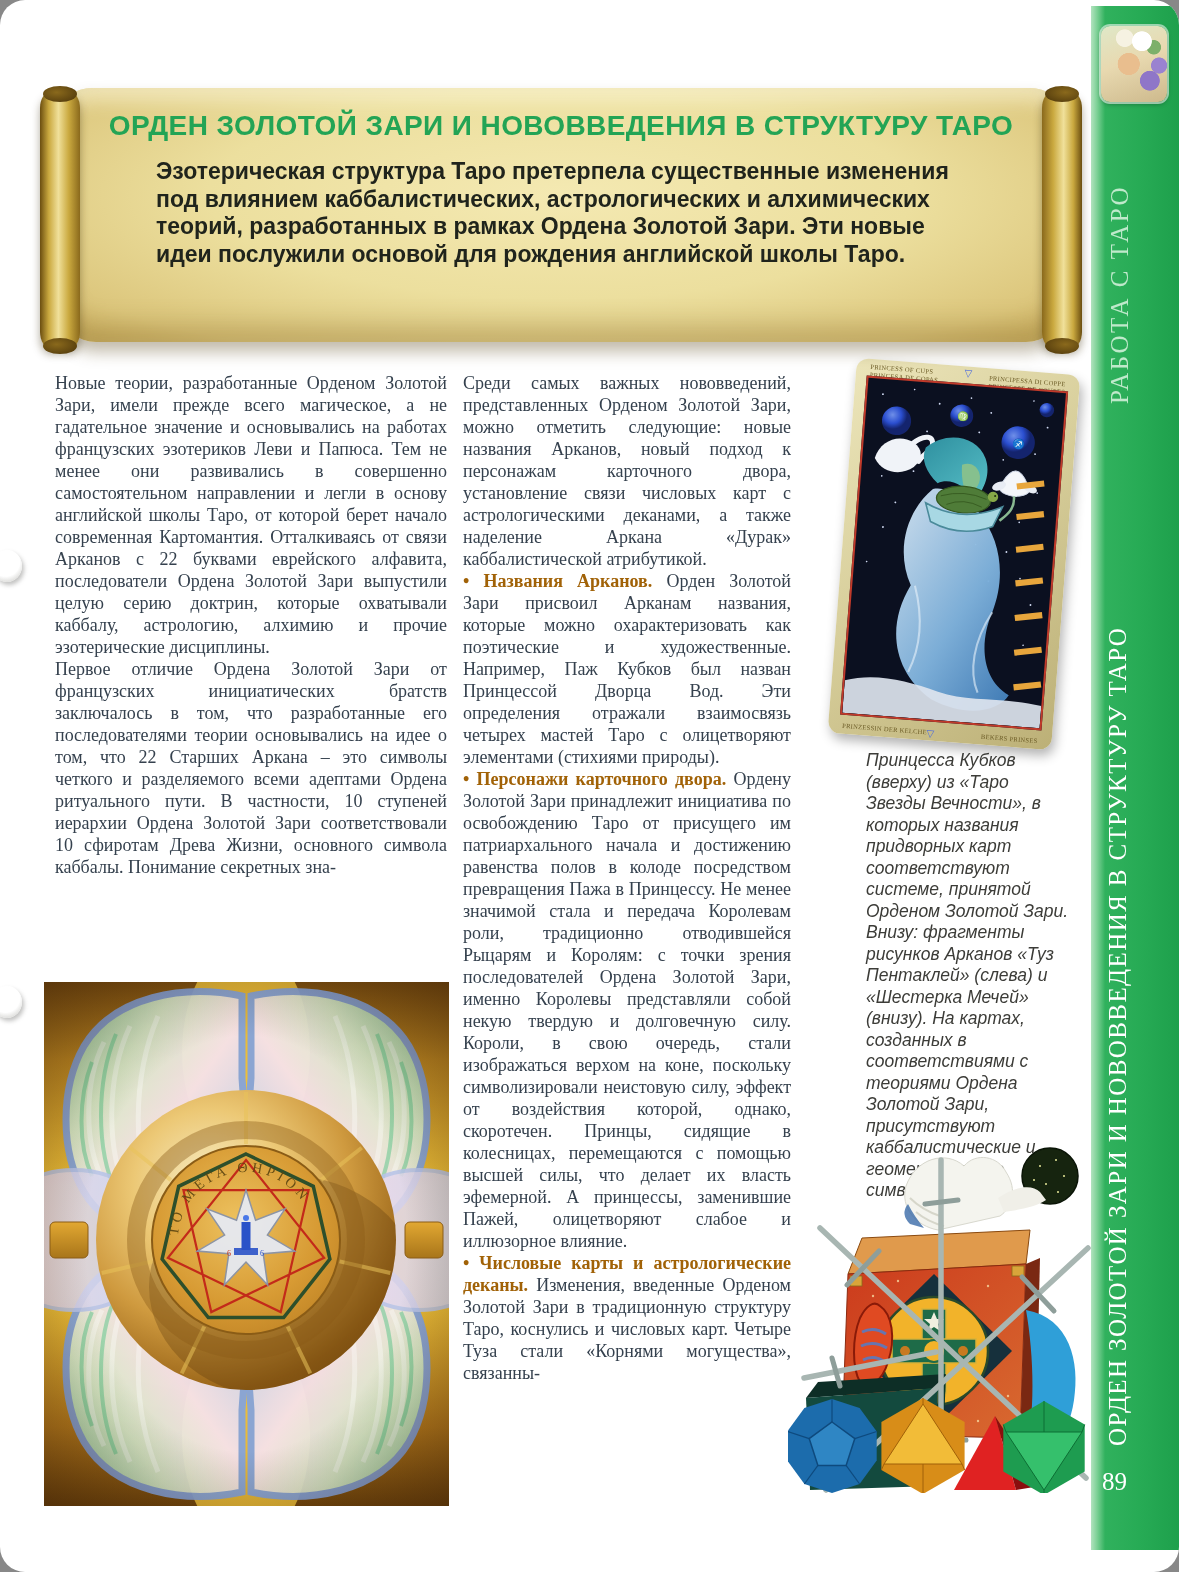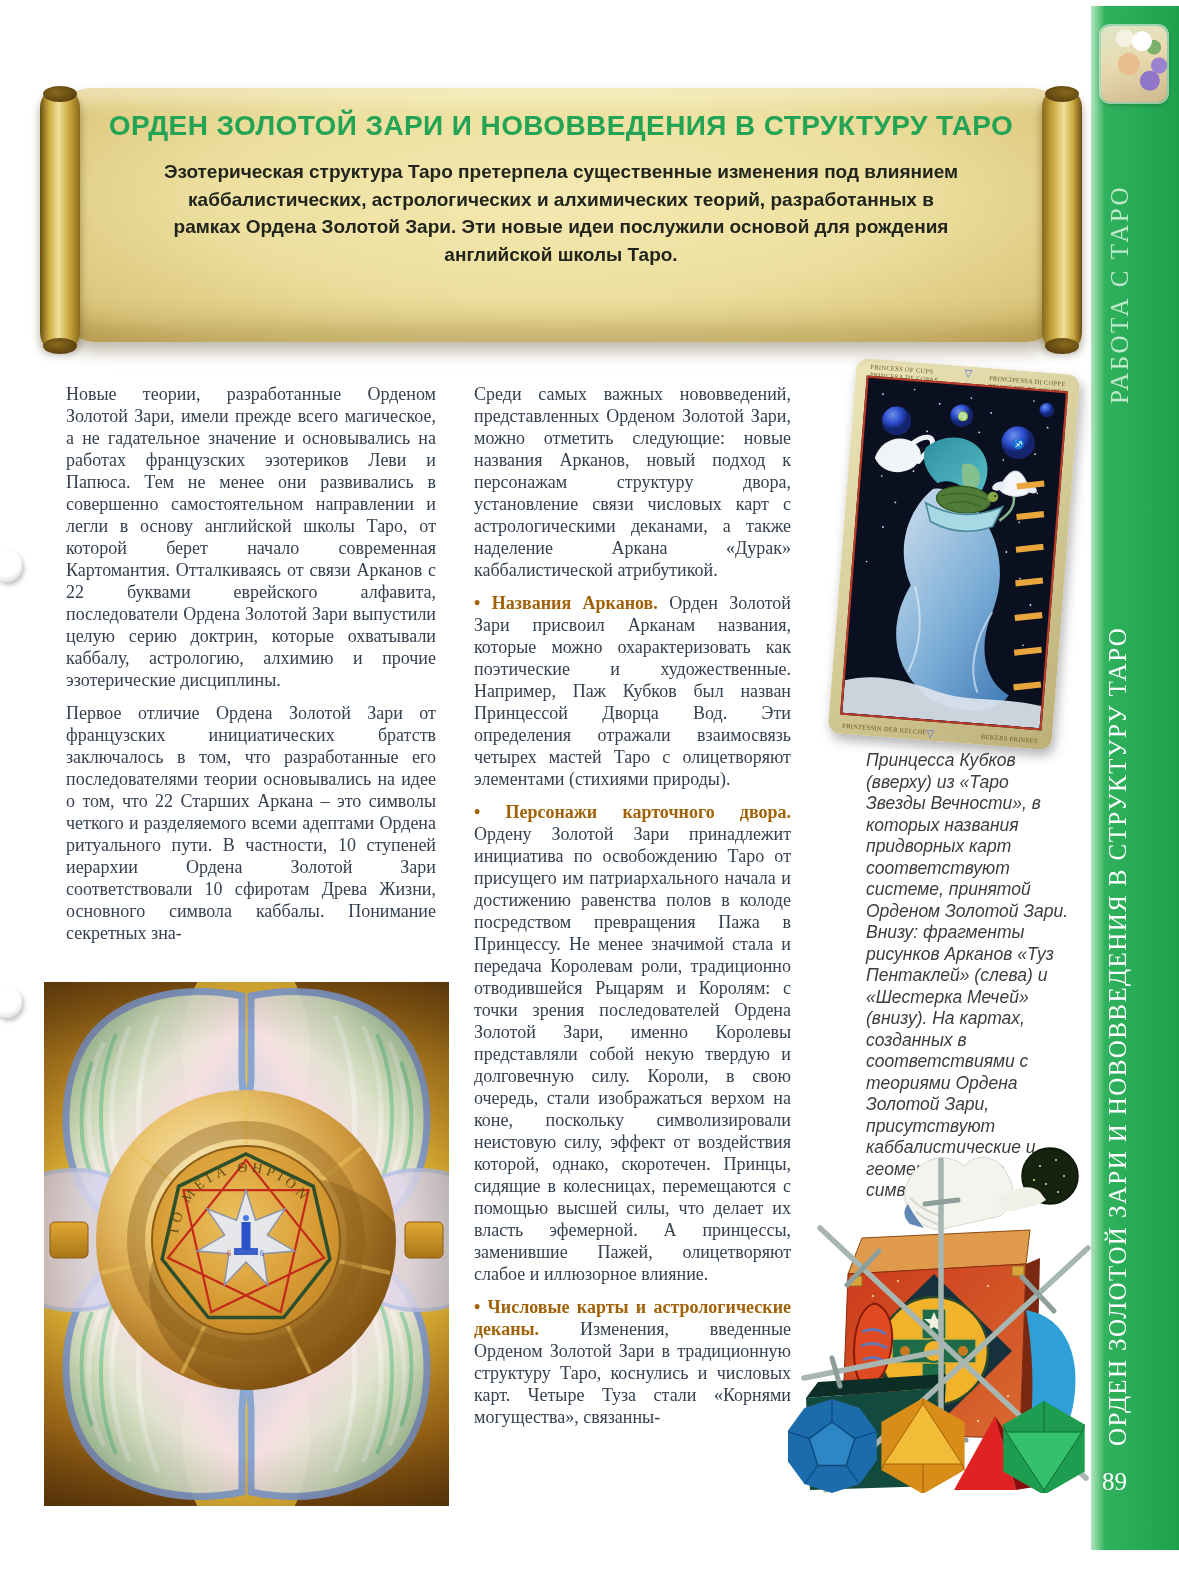--- a/index.html
+++ b/index.html
@@ -1,38 +1,38 @@
 <!DOCTYPE html>
 <html><head>
 <meta charset="utf-8">
 <style>
   html,body{margin:0;padding:0;background:#888;}
   .page{position:relative;width:1179px;height:1572px;background:#ffffff;overflow:hidden;
-        font-family:"Liberation Serif","DejaVu Serif",serif;}
+        font-family:"Liberation Serif","DejaVu Serif",serif;border-radius:25px;}
   
   .banner{position:absolute;left:40px;top:84px;width:1042px;height:272px;}
   .roll{position:absolute;top:8px;width:40px;height:256px;z-index:3;border-radius:10px/16px;
         background:linear-gradient(90deg,#6b4e10 0%,#caa93f 22%,#f0e09a 46%,#caa93f 72%,#8a691c 100%);
         box-shadow:0 6px 8px rgba(60,45,10,.4);}
   .roll.left{left:0;}
   .roll.right{right:0;transform:scaleX(-1);}
   .roll:before,.roll:after{content:"";position:absolute;left:3px;width:34px;height:16px;border-radius:50%;
         background:radial-gradient(ellipse at 40% 40%,#8a691c,#4a340a);}
   .roll:before{top:-6px}.roll:after{bottom:-6px}
   .sheet{position:absolute;left:22px;right:22px;top:4px;bottom:14px;z-index:2;
         background:radial-gradient(ellipse at 50% 42%,#f4e9b2 0%,#ecdf9e 50%,#dcc67c 84%,#c9ad5c 100%);
         border-radius:30px 30px 34px 34px / 22px 22px 30px 30px;
         box-shadow:0 10px 16px rgba(80,60,15,.35), inset 0 -16px 26px rgba(125,95,32,.30), inset 0 12px 20px rgba(255,252,225,.65);}
   .banner-title{padding-top:22px;text-align:center;font-family:"Liberation Sans","DejaVu Sans",sans-serif;
         font-weight:bold;font-size:28px;letter-spacing:.4px;color:#23a455;}
-  .banner-sub{margin:16px auto 16px;width:810px;text-align:center;font-family:"Liberation Sans","DejaVu Sans",sans-serif;
-        font-weight:bold;font-size:19px;line-height:27.5px;color:#20241c;}
+  .banner-sub{margin:16px auto 16px;width:810px;font-family:"Liberation Sans","DejaVu Sans",sans-serif;
+        font-weight:bold;font-size:23px;line-height:27.5px;color:#20241c;}
   
   .col{position:absolute;top:372px;font-size:18px;line-height:22px;color:#35414e;text-align:justify;}
-  .col p{margin:11px;}
+  .col p{margin:0;}
   .col1{left:55px;width:392px;}
   .col2{left:463px;width:385px;}
   h3.sect{font-size:20px;line-height:22px;color:#00a26b;letter-spacing:.3px;margin:16px 0 5px;font-weight:bold;}
   .bullet-label{color:#a16207;font-weight:bold;}
   .text-intrude{float:right;width:57px;height:300px;margin-top:820px;}
   
   .caption{position:absolute;left:866px;top:750px;width:206px;
         font-family:"Liberation Sans","DejaVu Sans",sans-serif;font-style:italic;
         font-size:17.5px;line-height:21.5px;color:#3c3c38;}
   
@@ -91,21 +91,21 @@
     <div class="roll right"></div>
   </div>
 
   <div class="col col1">
     <p>Новые теории, разработанные Орденом Золотой Зари, имели прежде всего магическое, а не гадательное значение и основывались на работах французских эзотериков Леви и Папюса. Тем не менее они развивались в совершенно самостоятельном направлении и легли в основу английской школы Таро, от которой берет начало современная Картомантия. Отталкиваясь от связи Арканов с 22 буквами еврейского алфавита, последователи Ордена Золотой Зари выпустили целую серию доктрин, которые охватывали каббалу, астрологию, алхимию и прочие эзотерические дисциплины.</p>
     <p>Первое отличие Ордена Золотой Зари от французских инициатических братств заключалось в том, что разработанные его последователями теории основывались на идее о том, что 22 Старших Аркана – это символы четкого и разделяемого всеми адептами Ордена ритуального пути. В частности, 10 ступеней иерархии Ордена Золотой Зари соответствовали 10 сфиротам Древа Жизни, основного символа каббалы. Понимание секретных зна-</p>
   </div>
 
   <div class="col col2">
     <span class="text-intrude"></span>
-    <p>Среди самых важных нововведений, представленных Орденом Золотой Зари, можно отметить следующие: новые названия Арканов, новый подход к персонажам структуру двора, установление связи числовых карт с астрологическими деканами, а также наделение Аркана «Дурак» каббалистической атрибутикой.</p>
+    <p>Среди самых важных нововведений, представленных Орденом Золотой Зари, можно отметить следующие: новые названия Арканов, новый подход к персонажам карточного двора, установление связи числовых карт с астрологическими деканами, а также наделение Аркана «Дурак» каббалистической атрибутикой.</p>
     <p><span class="bullet-label">• Названия Арканов.</span><span> Орден Золотой Зари присвоил Арканам названия, которые можно охарактеризовать как поэтические и художественные. Например, Паж Кубков был назван Принцессой Дворца Вод. Эти определения отражали взаимосвязь четырех мастей Таро с олицетворяют элементами (стихиями природы).</span></p>
     <p><span class="bullet-label">• Персонажи карточного двора.</span><span> Ордену Золотой Зари принадлежит инициатива по освобождению Таро от присущего им патриархального начала и достижению равенства полов в колоде посредством превращения Пажа в Принцессу. Не менее значимой стала и передача Королевам роли, традиционно отводившейся Рыцарям и Королям: с точки зрения последователей Ордена Золотой Зари, именно Королевы представляли собой некую твердую и долговечную силу. Короли, в свою очередь, стали изображаться верхом на коне, поскольку символизировали неистовую силу, эффект от воздействия которой, однако, скоротечен. Принцы, сидящие в колесницах, перемещаются с помощью высшей силы, что делает их власть эфемерной. А принцессы, заменившие Пажей, олицетворяют слабое и иллюзорное влияние.</span></p>
     <p><span class="bullet-label">• Числовые карты и астрологические деканы.</span><span> Изменения, введенные Орденом Золотой Зари в традиционную структуру Таро, коснулись и числовых карт. Четыре Туза стали «Корнями могущества», связанны-</span></p>
   </div>
 
   <div class="card">
     <div class="card-label cl-tl"><span>PRINCESS OF CUPS</span><br><span>PRINCESA DE COPAS</span></div>
     <div class="card-label cl-tr"><span>PRINCIPESSA DI COPPE</span><br><span>PRINCESSE DE COUPES</span></div>
     <div class="card-label cl-bl">PRINZESSIN DER KELCHE</div>
     <div class="card-label cl-br">BEKERS PRINSES</div>

